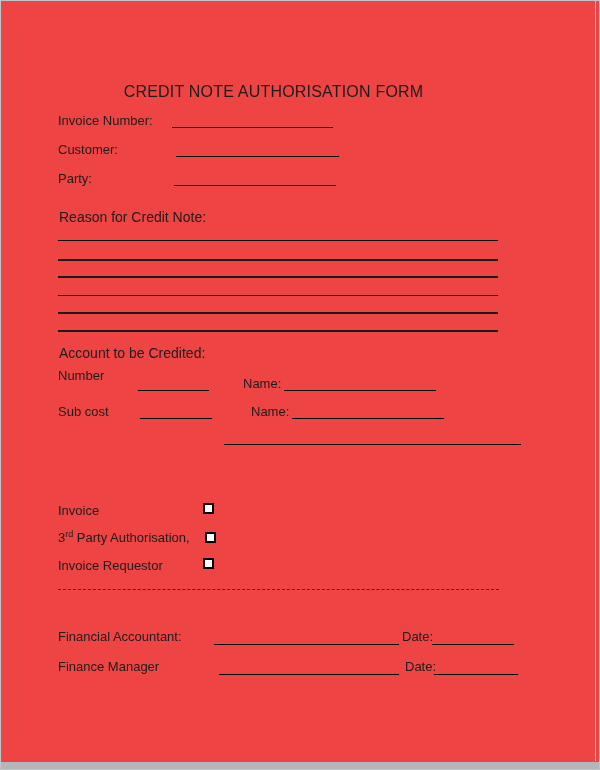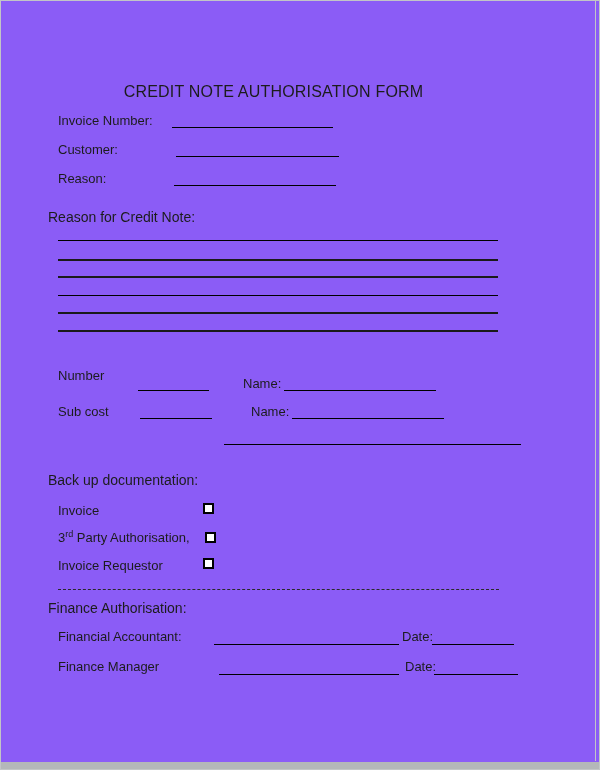--- a/index.html
+++ b/index.html
@@ -3,21 +3,21 @@
 <meta charset="utf-8">
 <style>
   html,body{
     margin:0;padding:0;width:600px;height:770px;overflow:hidden;
     background:#ffffff;
     font-family:"Liberation Sans","DejaVu Sans",sans-serif;
     color:#141414;
   }
   .page{
     position:absolute;inset:0;width:600px;height:770px;
-    background:#8b5cf6;
+    background:#ef4444;
     border:1px solid #c2c5c7;
     box-sizing:border-box;
   }
   .inner-right-border{
     position:absolute;top:0;bottom:8px;left:594px;width:1px;
     background:#c2c5c7;
   }
   .bottom-strip{
     position:absolute;left:0;right:0;bottom:0;height:7px;
     background:#b4b7b9;
@@ -27,21 +27,21 @@
     text-align:center;
     font-size:16px;line-height:18px;color:#1c1c1c;
     letter-spacing:0.2px;
   }
   .lbl{
     position:absolute;left:57px;
     font-size:13px;line-height:16px;color:#1c1c1c;
     white-space:pre;
   }
   .heading{
-    position:absolute;left:47px;
+    position:absolute;left:58px;
     font-size:14px;line-height:17px;color:#1c1c1c;
   }
   .small{
     font-size:12px;
   }
   .uline{
     position:absolute;height:0;
     border-bottom:1px solid #000;
   }
   .rule{
@@ -67,57 +67,56 @@
 <div class="page">
 
   <div class="title">CREDIT NOTE AUTHORISATION FORM</div>
 
   <span class="lbl" style="top:112px">Invoice Number:</span>
   <div class="uline" style="top:126px;left:171px;width:161px"></div>
 
   <span class="lbl" style="top:141px">Customer:</span>
   <div class="uline" style="top:155px;left:175px;width:163px"></div>
 
-  <span class="lbl" style="top:170px">Reason:</span>
+  <span class="lbl" style="top:170px">Party:</span>
   <div class="uline" style="top:184px;left:173px;width:162px"></div>
 
   <div class="heading" style="top:208px">Reason for Credit Note:</div>
   <div class="rule thin" style="top:239px"></div>
   <div class="rule thick" style="top:258px"></div>
   <div class="rule thick" style="top:275px"></div>
   <div class="rule thin" style="top:294px"></div>
   <div class="rule thick" style="top:311px"></div>
   <div class="rule thick" style="top:329px"></div>
 
+  <div class="heading" style="top:344px">Account to be Credited:</div>
 
   <span class="lbl" style="top:367px">Number</span>
   <div class="uline" style="top:389px;left:137px;width:71px"></div>
   <span class="lbl" style="top:375px;left:242px">Name:</span>
   <div class="uline" style="top:389px;left:283px;width:152px"></div>
 
   <span class="lbl" style="top:403px">Sub cost</span>
   <div class="uline" style="top:417px;left:139px;width:72px"></div>
   <span class="lbl" style="top:403px;left:250px">Name:</span>
   <div class="uline" style="top:417px;left:291px;width:152px"></div>
 
   <div class="uline" style="top:443px;left:223px;width:297px"></div>
 
-  <div class="heading" style="top:471px">Back up documentation:</div>
 
   <span class="lbl" style="top:502px">Invoice</span>
   <span class="cb" style="top:502px;left:202px"></span>
 
   <span class="lbl" style="top:529px"><span>3</span><sup>rd</sup><span> Party Authorisation,</span></span>
   <span class="cb" style="top:531px;left:204px"></span>
 
   <span class="lbl" style="top:557px">Invoice Requestor</span>
   <span class="cb" style="top:557px;left:202px"></span>
 
   <div class="dashed" style="top:588px"></div>
-  <div class="heading" style="top:599px">Finance Authorisation:</div>
 
   <span class="lbl" style="top:628px">Financial Accountant:</span>
   <div class="uline" style="top:643px;left:213px;width:185px"></div>
   <span class="lbl" style="top:628px;left:401px">Date:</span>
   <div class="uline" style="top:643px;left:431px;width:82px"></div>
 
   <span class="lbl" style="top:658px">Finance Manager</span>
   <div class="uline" style="top:673px;left:218px;width:180px"></div>
   <span class="lbl" style="top:658px;left:404px">Date:</span>
   <div class="uline" style="top:673px;left:433px;width:84px"></div>

